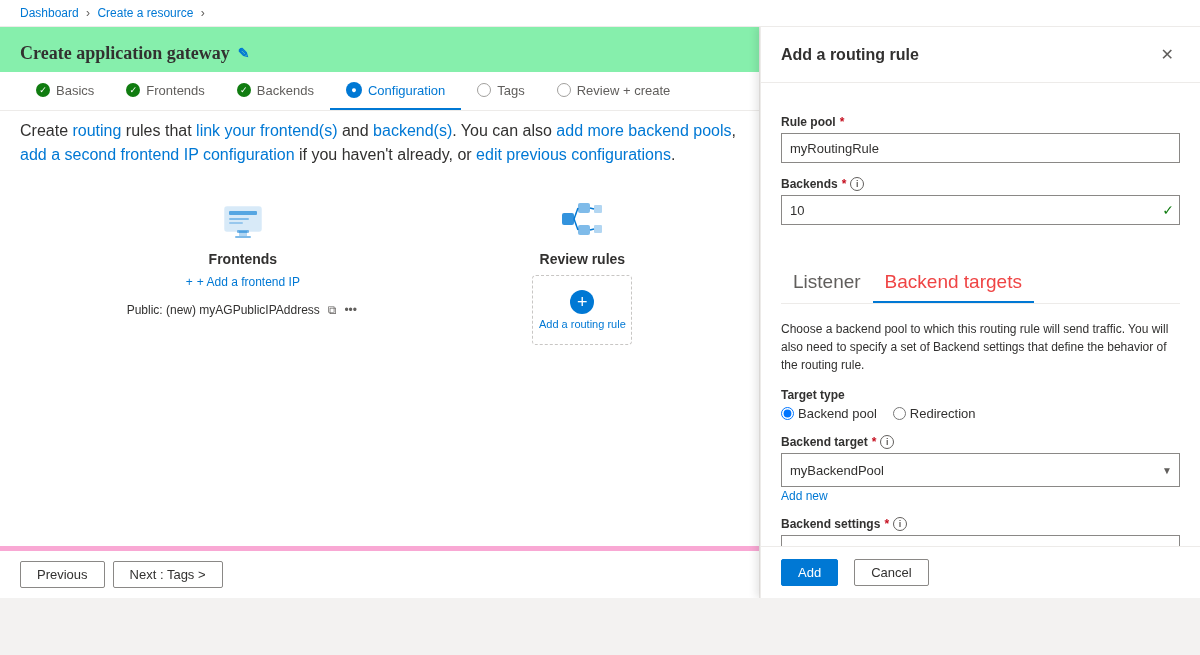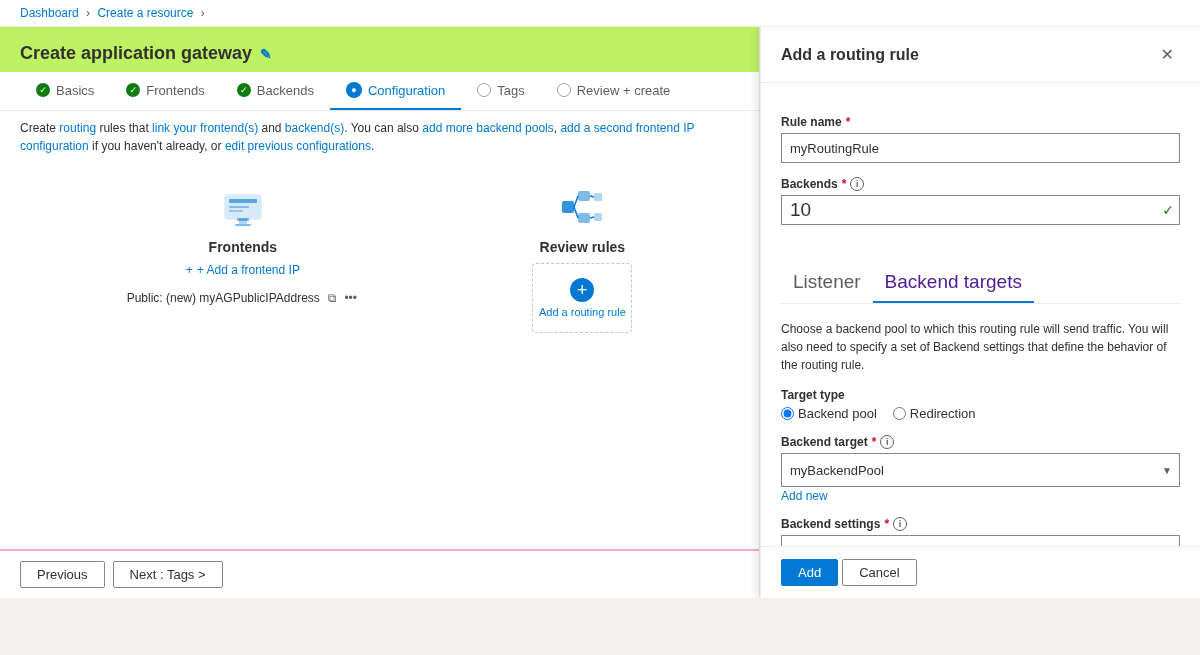--- a/index.html
+++ b/index.html
@@ -28,21 +28,22 @@
       flex: 1;
       background: #fff;
       border-right: 1px solid #edebe9;
       display: flex;
       flex-direction: column;
       overflow: hidden;
     }
 
     .page-header {
       padding: 16px 20px 8px;
-      background: #bef264;
+      background: #86efac;
+      font-family: Liberation Serif, serif;
     }
     .page-title {
       font-size: 18px;
       font-weight: 600;
       color: #323130;
       display: flex;
       align-items: center;
       gap: 8px;
     }
     .page-title-edit { color: #0078d4; cursor: pointer; font-size: 14px; }
@@ -99,21 +100,21 @@
       display: flex;
       align-items: center;
       justify-content: center;
       font-size: 9px;
       color: #a19f9d;
     }
 
     
     .info-text {
       padding: 8px 20px;
-      font-size: 12px;
+      font-size: 16px;
       color: #323130;
       background: #fff;
       line-height: 1.5;
     }
     .info-text a { color: #0078d4; text-decoration: none; }
 
     
     .canvas-area {
       flex: 1;
       padding: 20px 40px;
@@ -195,21 +196,21 @@
       display: flex;
       align-items: center;
       justify-content: center;
       font-size: 18px;
       font-weight: 300;
     }
 
     
     .footer {
       background: #fff;
-      border-top: 2px solid #f9a8d4;
+      border-top: 5px solid #f9a8d4;
       padding: 10px 20px;
       display: flex;
       gap: 8px;
     }
     .btn {
       padding: 5px 16px;
       font-size: 13px;
       border: 1px solid #8a8886;
       background: #fff;
       cursor: pointer;
@@ -330,21 +331,21 @@
     }
     .inner-tab {
       padding: 8px 12px;
       font-size: 19px;
       color: #605e5c;
       cursor: pointer;
       border-bottom: 2px solid transparent;
       margin-top: 24px;
     }
     .inner-tab.active {
-      color: #4c1d95;
+      color: #ef4444;
       border-bottom-color: #0078d4;
     }
 
     
     .radio-group {
       display: flex;
       gap: 16px;
       align-items: center;
     }
     .radio-label {
@@ -353,42 +354,42 @@
       gap: 4px;
       font-size: 13px;
       cursor: pointer;
     }
 
     
     .side-panel-footer {
       padding: 12px 20px;
       border-top: 1px solid #edebe9;
       display: flex;
-      gap: 4px;
+      gap: 16px;
     }
 
     
     .frontend-icon-svg {
       width: 48px;
       height: 48px;
     }
     .routing-icon-svg {
       width: 48px;
       height: 48px;
     }
 
     .priority-input-wrapper {
       position: relative;
       display: flex;
     }
     .priority-input {
       flex: 1;
       padding: 5px 28px 5px 8px;
       border: 1px solid #8a8886;
-      font-size: 19px;
+      font-size: 13px;
       height: 30px;
     }
     .priority-check {
       position: absolute;
       right: 6px;
       top: 50%;
       transform: translateY(-50%);
       color: #107c10;
       font-size: 14px;
     }
@@ -517,21 +518,21 @@
     <div class="side-panel-header">
       <span class="side-panel-title">Add a routing rule</span>
       <button class="close-btn">✕</button>
     </div>
 
     <div class="side-panel-body">
       <p class="side-panel-desc"></p>
 
       <div class="form-group">
         <div class="form-label">
-          <span>Rule name</span>
+          <span>Rule pool</span>
           <span class="required"> *</span>
         </div>
         <input type="text" class="form-input" value="myRoutingRule" style="">
       </div>
 
       <div class="form-group">
         <div class="form-label">
           <span>Backends</span>
           <span class="required"> *</span>
           <span class="info-icon">i</span>

